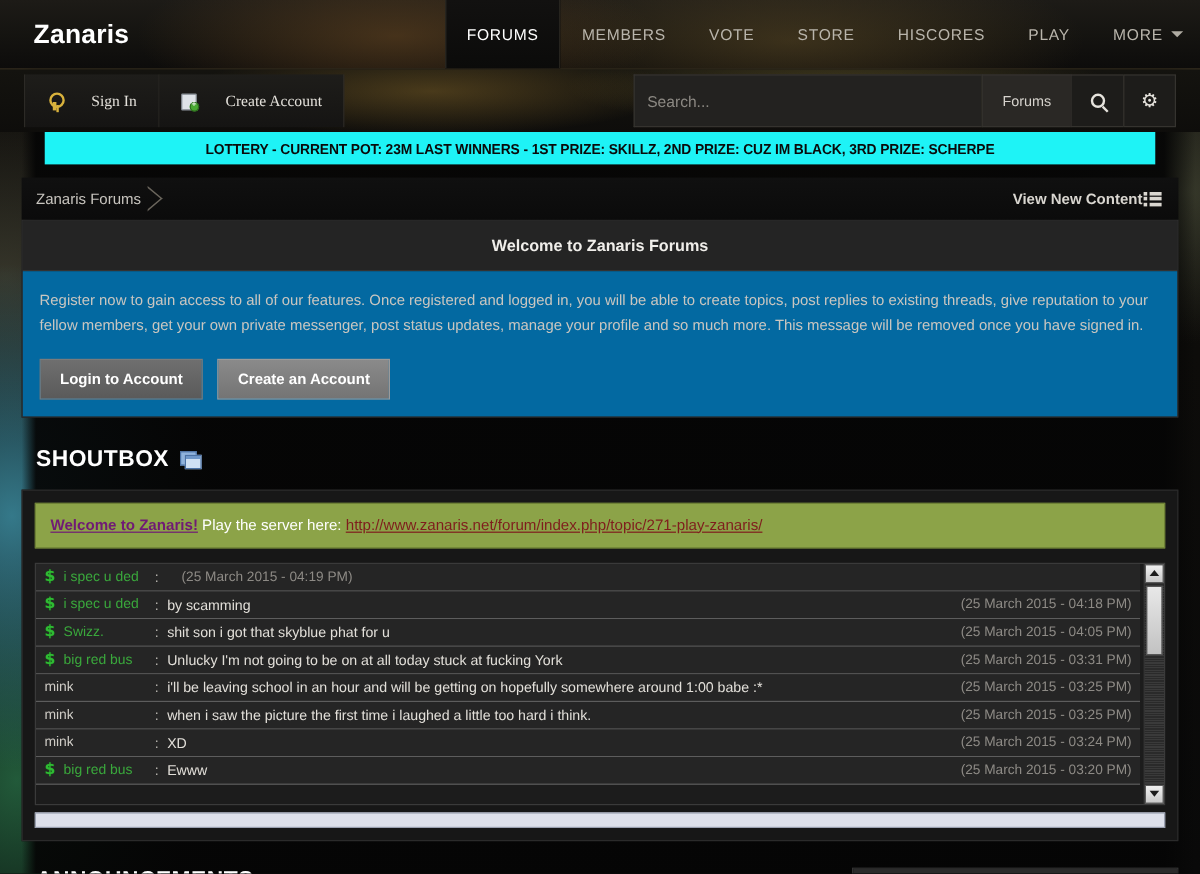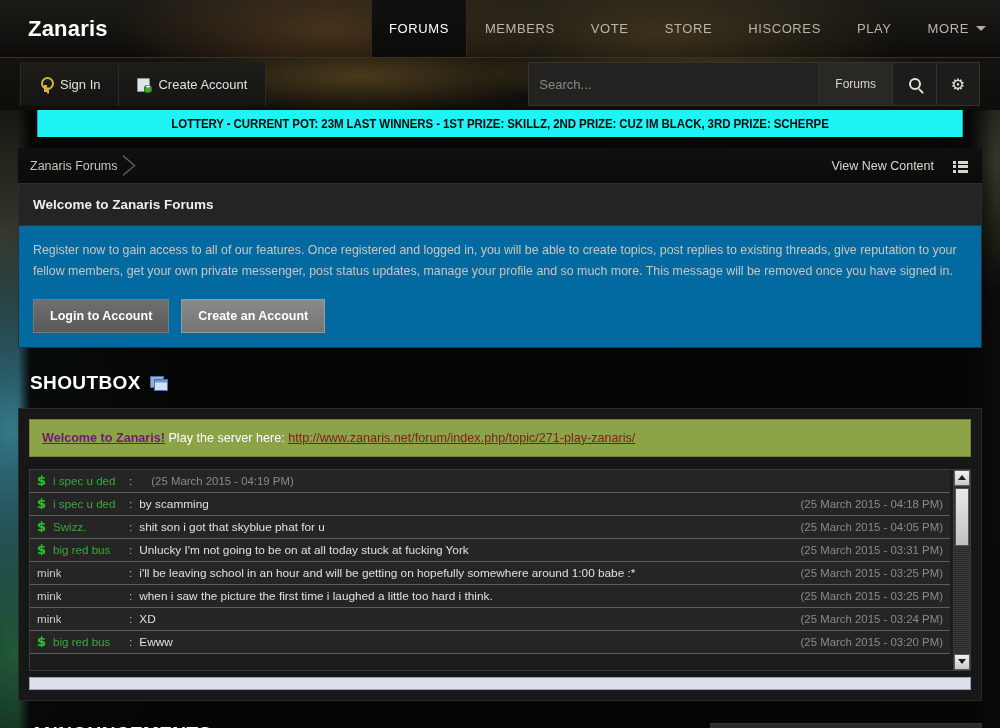--- a/index.html
+++ b/index.html
@@ -95,28 +95,29 @@
     position: absolute; inset: 0;
     background:
       radial-gradient(ellipse 270px 50px at 360px 18px, rgba(150,115,45,0.42), rgba(0,0,0,0) 74%),
       radial-gradient(ellipse 300px 46px at 700px 14px, rgba(160,140,60,0.34), rgba(0,0,0,0) 76%),
       linear-gradient(180deg, #14130f 0%, #0e0d0b 100%);
   }
   .userbar > * { position: relative; z-index: 1; }
 
   .userlinks { display: flex; align-items: stretch; height: 44px; }
   .ulink {
-    display: flex; align-items: center; gap: 8px;
+    display: flex; align-items: center; gap: 24px;
     padding: 0 18px;
     font-size: 13px;
     color: #e3e0da;
     background: linear-gradient(180deg, #1e1d1a 0%, #151413 100%);
     border-right: 1px solid #2c2a26;
     cursor: pointer;
     white-space: nowrap;
+    font-family: Liberation Serif, serif;
   }
   .ulink:first-child { border-left: 1px solid #2c2a26; }
 
   .ico-key { width: 13px; height: 15px; position: relative; }
   .ico-key::before {
     content: ""; position: absolute; top: 0; left: 2px;
     width: 9px; height: 9px; border-radius: 50%;
     border: 2.5px solid #d9b23c;
   }
   .ico-key::after {
@@ -236,22 +237,23 @@
     position: absolute;
     right: 4px; top: 50%;
     width: 12px; height: 22px;
     transform: translateY(-50%);
     border-right: 1px solid #6a655c;
     clip-path: polygon(0 0, 100% 50%, 0 100%, 0 92%, 86% 50%, 0 8%);
     background: #6a655c;
   }
   .crumb-right {
     margin-left: auto;
-    display: flex; align-items: flex-end; gap: 19px;
+    display: flex; align-items: center; gap: 1px;
     padding-right: 14px;
+    font-weight: bold;
   }
   .crumb-right .vnc { font-size: 12.5px; color: #d9d6d0; cursor: pointer; }
   .ico-list { width: 15px; height: 12px; position: relative; cursor: pointer; }
   .ico-list i {
     position: absolute; left: 0; width: 3px; height: 3px; background: #d9d6d0;
   }
   .ico-list i::after {
     content: ""; position: absolute; left: 5px; top: 0;
     width: 10px; height: 3px; background: #d9d6d0;
   }
@@ -266,20 +268,21 @@
     background: #1b1b1b;
     border: 1px solid #2d2d2d;
   }
   .panel-head {
     padding: 13px 14px;
     font-size: 13.5px;
     font-weight: bold;
     color: #f0eeea;
     background: #242424;
     border-bottom: 1px solid #333;
+    text-align: center;
   }
   .panel-body { padding: 14px; background: #0369a1; }
   .panel-body p {
     font-size: 12.4px;
     line-height: 1.72;
     color: #c9c6c0;
   }
   .btnrow { margin-top: 16px; display: flex; gap: 12px; }
   .btn {
     padding: 9px 16px;

